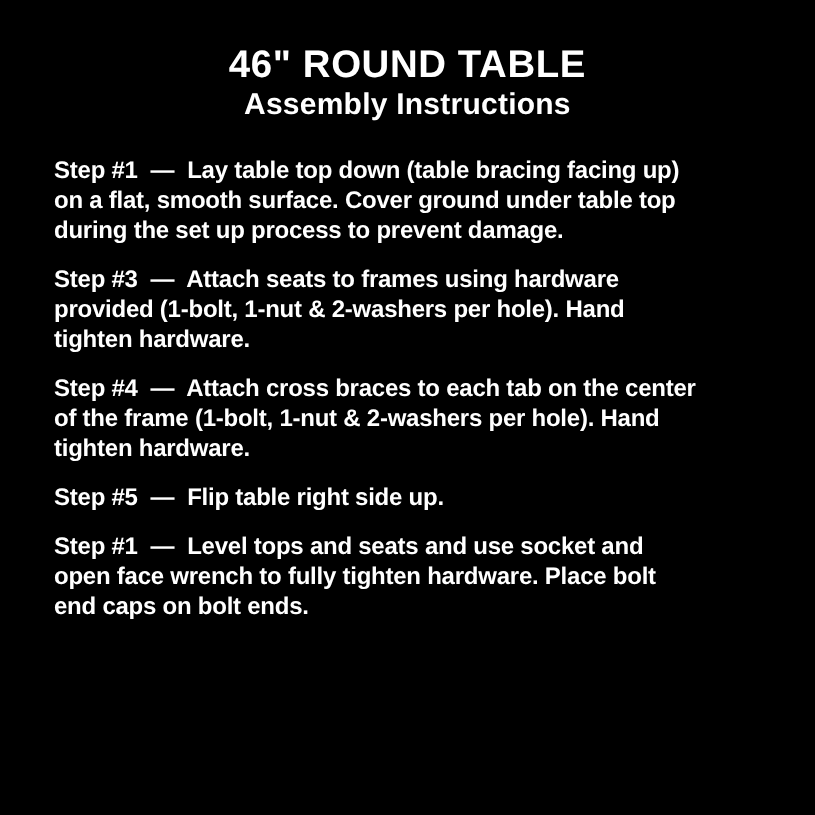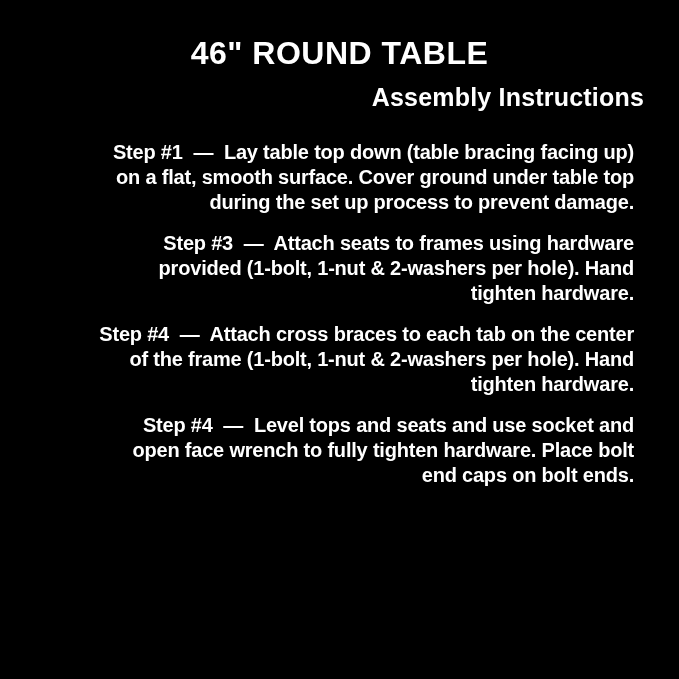--- a/index.html
+++ b/index.html
@@ -26,33 +26,31 @@
   .title {
     font-size: 32px;
     line-height: 38px;
     letter-spacing: 0.5px;
     margin: 0;
   }
   .subtitle {
     font-size: 25px;
     line-height: 30px;
     letter-spacing: 0.2px;
-    margin: 10px;
-    text-align: right;
+    margin: 0;
   }
   .steps {
     text-align: left;
   }
   .step {
     font-size: 20px;
     line-height: 25px;
     letter-spacing: -0.2px;
     margin: 0 0 16px 0;
     white-space: pre;      
-    text-align: right;
   }
 </style>
 </head>
 <body>
 
 <div class="card" style="background: rgb(0, 0, 0); color: rgb(255, 255, 255);">
   <div class="header">
     <h1 class="title">46" ROUND TABLE</h1>
     <h2 class="subtitle">Assembly Instructions</h2>
   </div>
@@ -60,17 +58,18 @@
   <div class="steps">
     <p class="step">Step #1  —  Lay table top down (table bracing facing up)
 on a flat, smooth surface. Cover ground under table top
 during the set up process to prevent damage.</p>
     <p class="step">Step #3  —  Attach seats to frames using hardware
 provided (1-bolt, 1-nut &amp; 2-washers per hole). Hand
 tighten hardware.</p>
     <p class="step">Step #4  —  Attach cross braces to each tab on the center
 of the frame (1-bolt, 1-nut &amp; 2-washers per hole). Hand
 tighten hardware.</p>
-    <p class="step">Step #4  —  Level tops and seats and use socket and
+    <p class="step">Step #5  —  Flip table right side up.</p>
+    <p class="step">Step #1  —  Level tops and seats and use socket and
 open face wrench to fully tighten hardware. Place bolt
 end caps on bolt ends.</p>
   </div>
 </div>
 
 </body></html>

